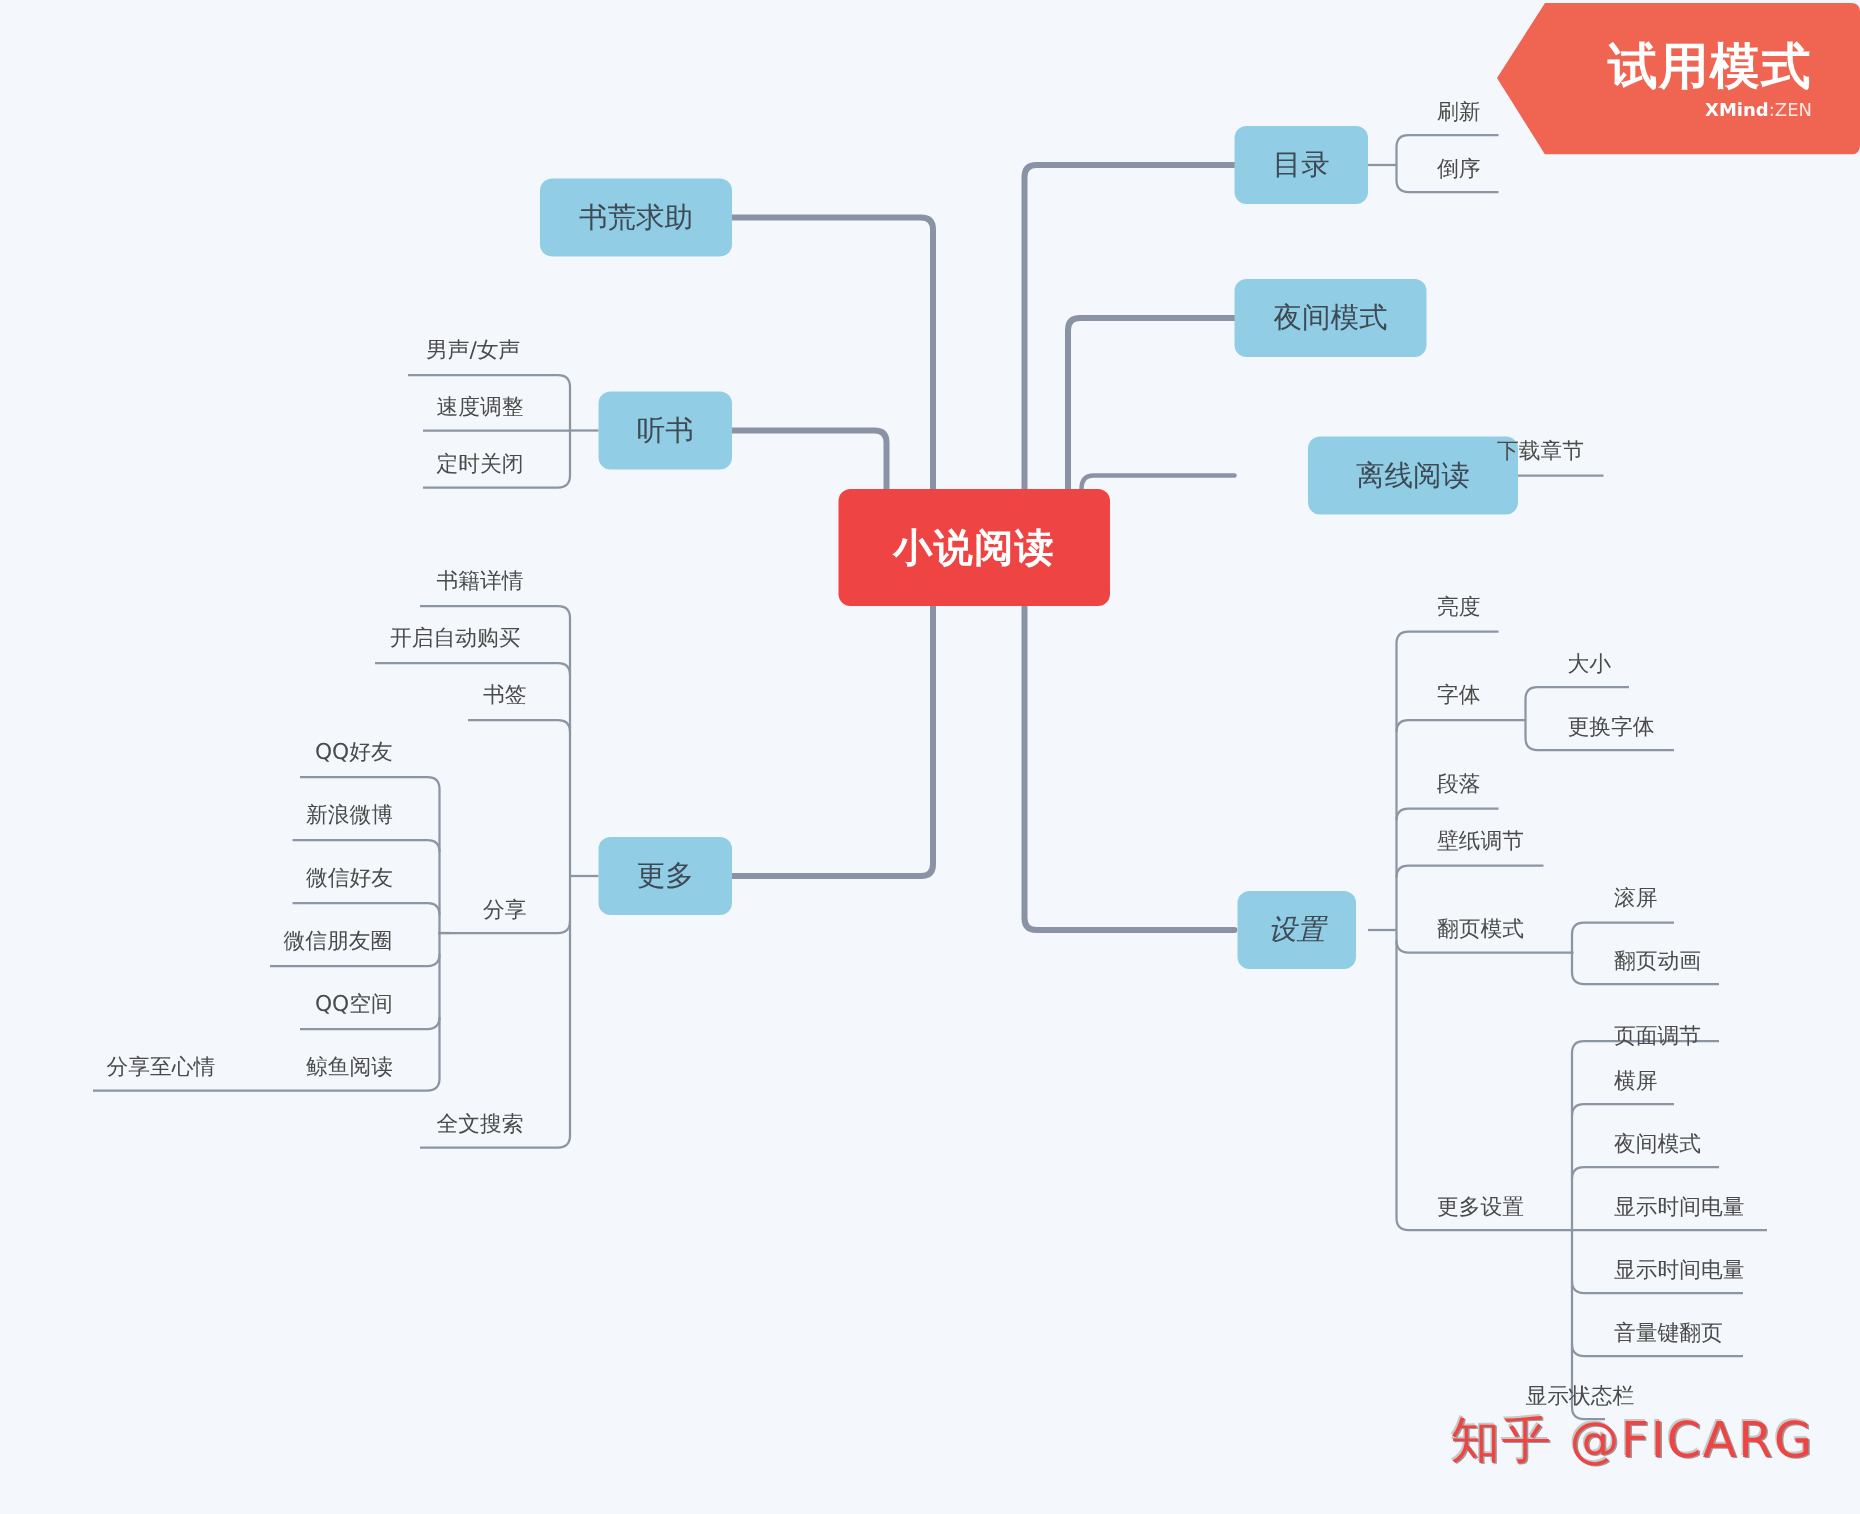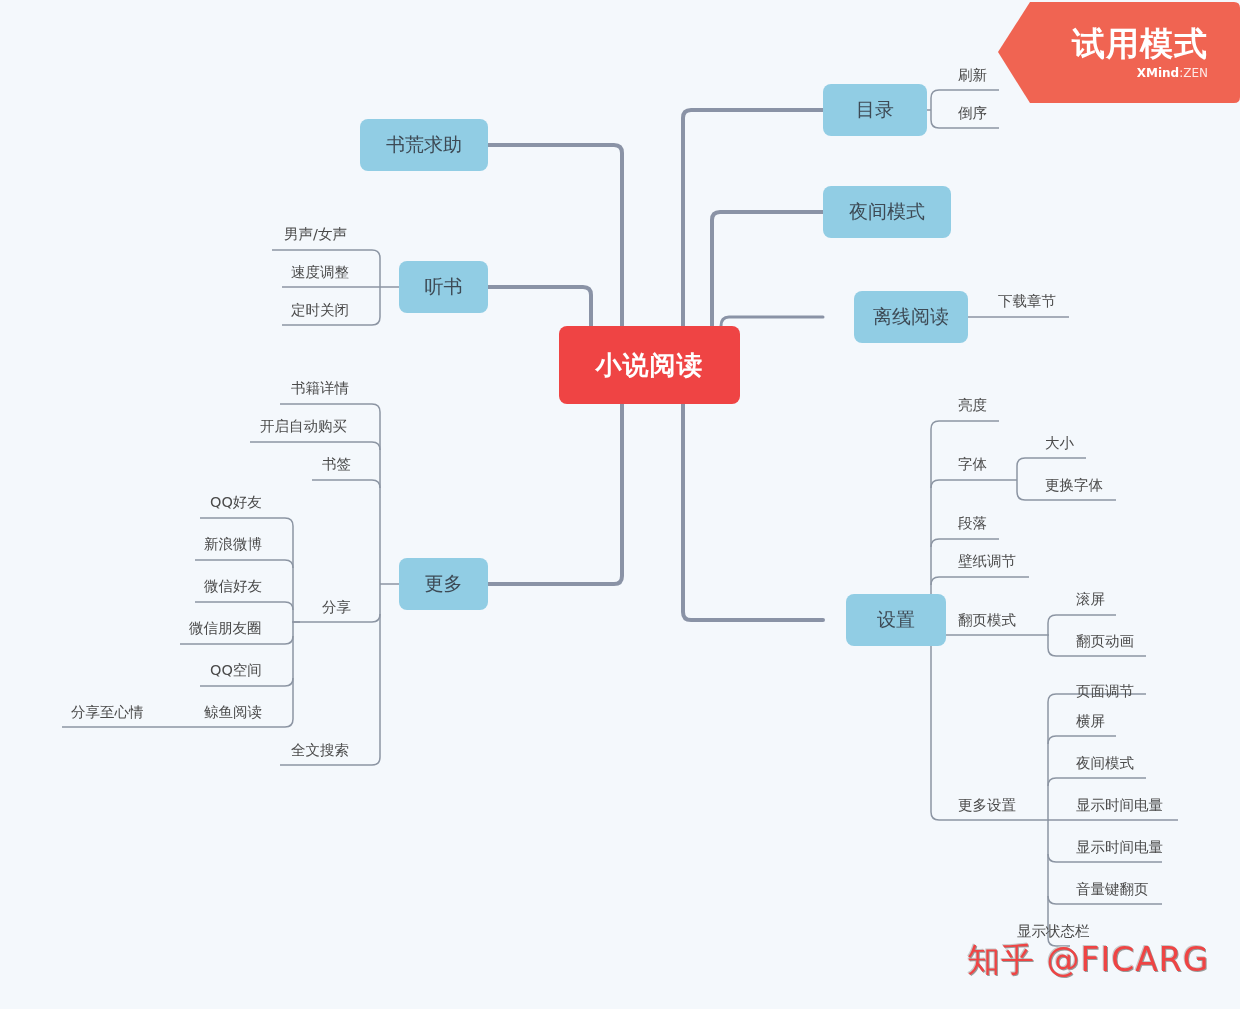--- a/index.html
+++ b/index.html
@@ -89,27 +89,27 @@
   <div class="badge">
     <svg width="242" height="101" style="position:absolute;left:0;top:0">
       <path d="M32,0 H236 Q242,0 242,6 V95 Q242,101 236,101 H32 L0,50 Z" fill="#f06452"></path>
     </svg>
     <div class="badge-title">试用模式</div>
     <div class="badge-brand"><b>XMind</b><span>:</span><span>ZEN</span></div>
   </div>
 
   <div class="central">小说阅读</div>
 
-  <div class="main" style="left:823px;top:84px;width:104px;">目录</div>
+  <div class="main" style="left:823px;top:84px;width:89px;">目录</div>
   <div class="main" style="left:823px;top:186px;width:128px;">夜间模式</div>
-  <div class="main" style="left:854px;top:291px;width:114px;font-family:Liberation Serif, serif;">离线阅读</div>
+  <div class="main" style="left:872px;top:291px;width:140px;font-family:Liberation Serif, serif;">离线阅读</div>
   <div class="main" style="left:360px;top:119px;width:128px;">书荒求助</div>
   <div class="main" style="left:399px;top:261px;width:89px;">听书</div>
   <div class="main" style="left:399px;top:558px;width:89px;">更多</div>
-  <div class="main" style="left:846px;top:594px;width:100px;">设置</div>
+  <div class="main" style="left:825px;top:594px;width:79px;font-style:italic;">设置</div>
 
   <div class="sub" style="left:958px;top:66px;">刷新</div>
   <div class="sub" style="left:958px;top:104px;">倒序</div>
 
   <div class="sub" style="left:998px;top:292px;">下载章节</div>
 
   <div class="sub" style="left:284px;top:225px;">男声/女声</div>
   <div class="sub" style="left:291px;top:263px;">速度调整</div>
   <div class="sub" style="left:291px;top:301px;">定时关闭</div>
 

